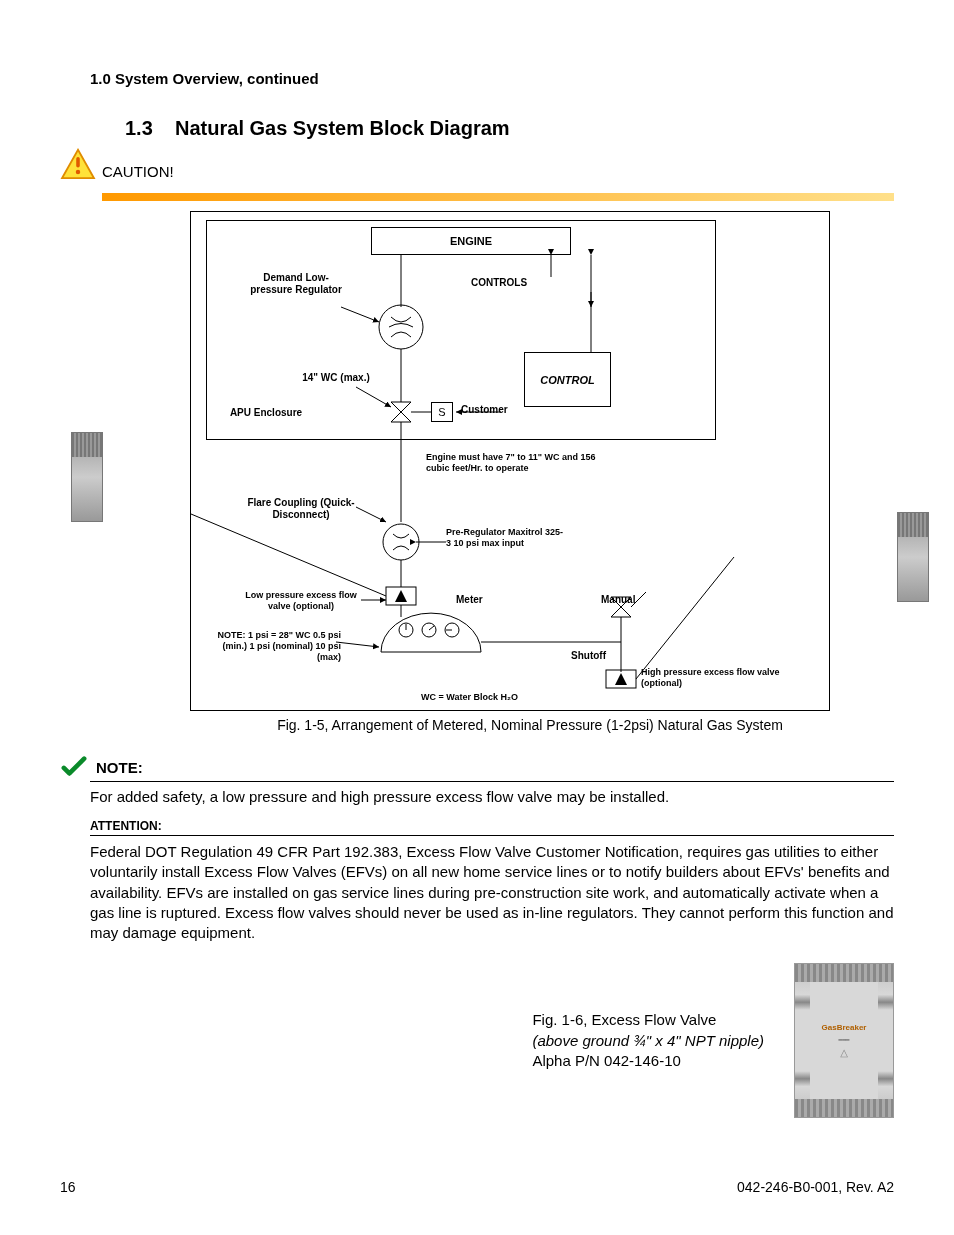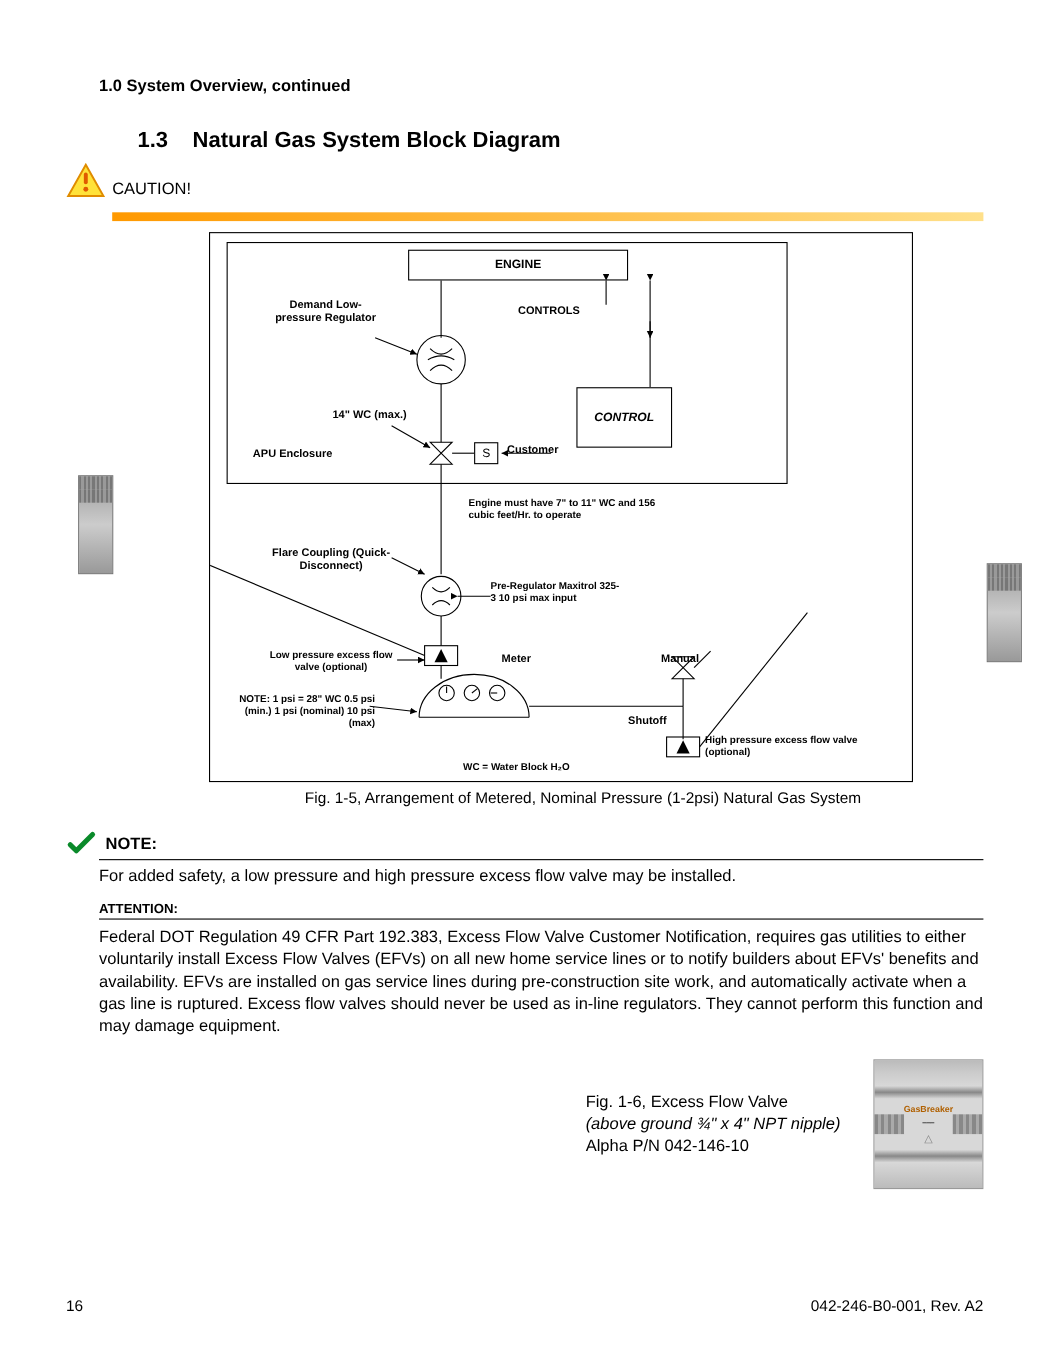--- a/index.html
+++ b/index.html
@@ -132,25 +132,25 @@
     margin-left: 30px;
   }
   .fig2-text {
     text-align: left;
     font-size: 15px;
     line-height: 1.35;
   }
   .fig2-text .ital { font-style: italic; }
   .valve-photo {
     width: 100px;
-    height: 118px;
+    height: 155px;
     background: linear-gradient(#bbb, #ccc 10%, #d8d8d8 20%, #888 25%, #d8d8d8 30%, #d8d8d8 70%, #888 75%, #d8d8d8 80%, #bbb);
     border: 1px solid #999;
     position: relative;
-    display:flex; flex-direction:row; align-items:center; justify-content:center;
+    display:flex; flex-direction:column; align-items:center; justify-content:center;
     font-size:8px; color:#555;
   }
   .valve-photo .cap { width:100%; height:18px; background:repeating-linear-gradient(90deg,#888,#888 3px,#aaa 3px,#aaa 6px);}
   .valve-photo .body { flex:1; width:70%; background:#d8d8d8; display:flex;flex-direction:column;align-items:center;justify-content:center;gap:4px;}
   .valve-small {
     width: 32px;
     height: 90px;
     background: linear-gradient(#999,#ccc,#999);
     border:1px solid #777;
     position:absolute;

